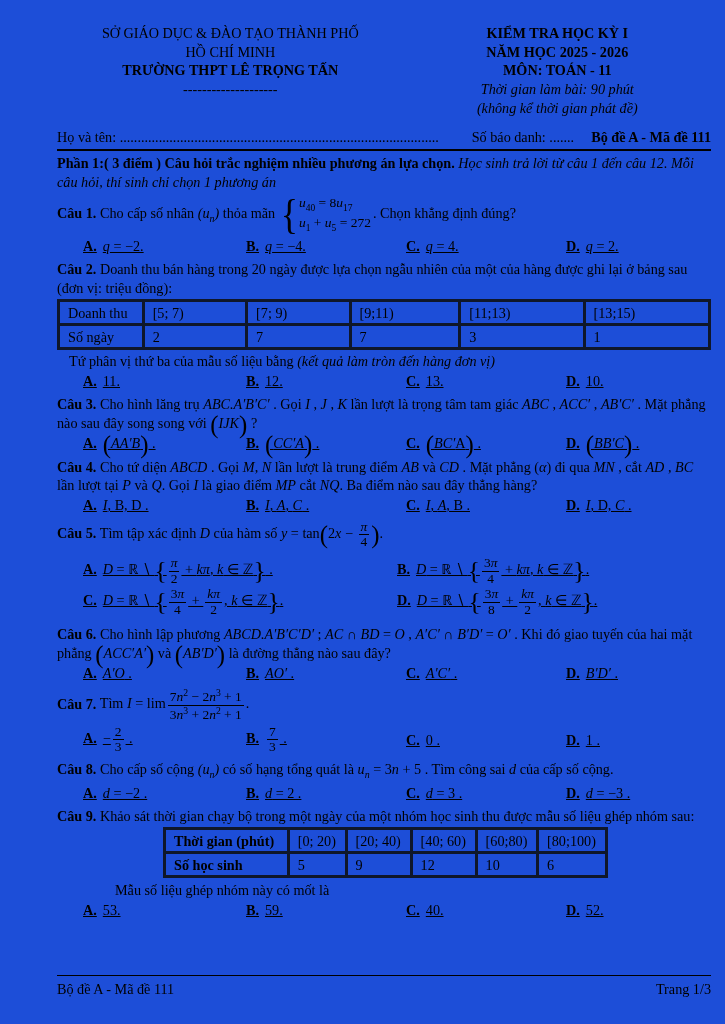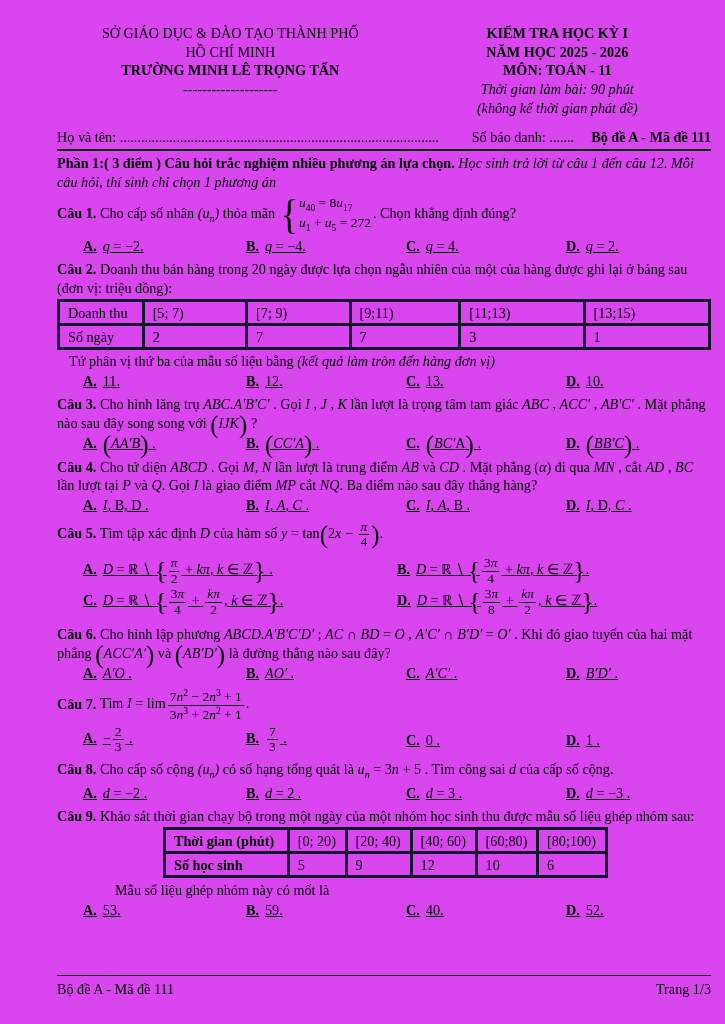--- a/index.html
+++ b/index.html
@@ -1,17 +1,17 @@
 <!DOCTYPE html>
 <html><head>
 <meta charset="utf-8">
 <style>
   html,body{margin:0;padding:0;background:#ffffff;}
   .page{
-    position:relative;width:725px;height:1024px;background:#d946ef;color:#000;
+    position:relative;width:725px;height:1024px;background:#1d4ed8;color:#000;
     font-family:"Liberation Serif", serif;font-size:14.2px;line-height:1.3;
     box-sizing:border-box;padding:24px 14px 0 57px;overflow:hidden;
   }
   .b{font-weight:bold;} .i{font-style:italic;}
   .hdr{display:flex;margin-bottom:4px;}
   .hdr-left{flex:0 0 53%;text-align:center;}
   .hdr-right{flex:1;text-align:center;}
   .hdr div{line-height:1.32;}
   .name-row{display:flex;align-items:baseline;gap:17px;border-bottom:2.5px solid #000;
     padding:6px 0 3px 0;white-space:nowrap;}
@@ -47,21 +47,21 @@
 </style>
 </head>
 <body>
 
 <div class="page">
 
   <div class="hdr">
     <div class="hdr-left">
       <div>SỞ GIÁO DỤC &amp; ĐÀO TẠO THÀNH PHỐ</div>
       <div>HỒ CHÍ MINH</div>
-      <div class="b">TRƯỜNG MINH LÊ TRỌNG TẤN</div>
+      <div class="b">TRƯỜNG THPT LÊ TRỌNG TẤN</div>
       <div>--------------------</div>
     </div>
     <div class="hdr-right">
       <div class="b">KIỂM TRA HỌC KỲ I</div>
       <div class="b">NĂM HỌC 2025 - 2026</div>
       <div class="b">MÔN: TOÁN - 11</div>
       <div class="i">Thời gian làm bài: 90 phút</div>
       <div class="i">(không kể thời gian phát đề)</div>
     </div>
   </div>

